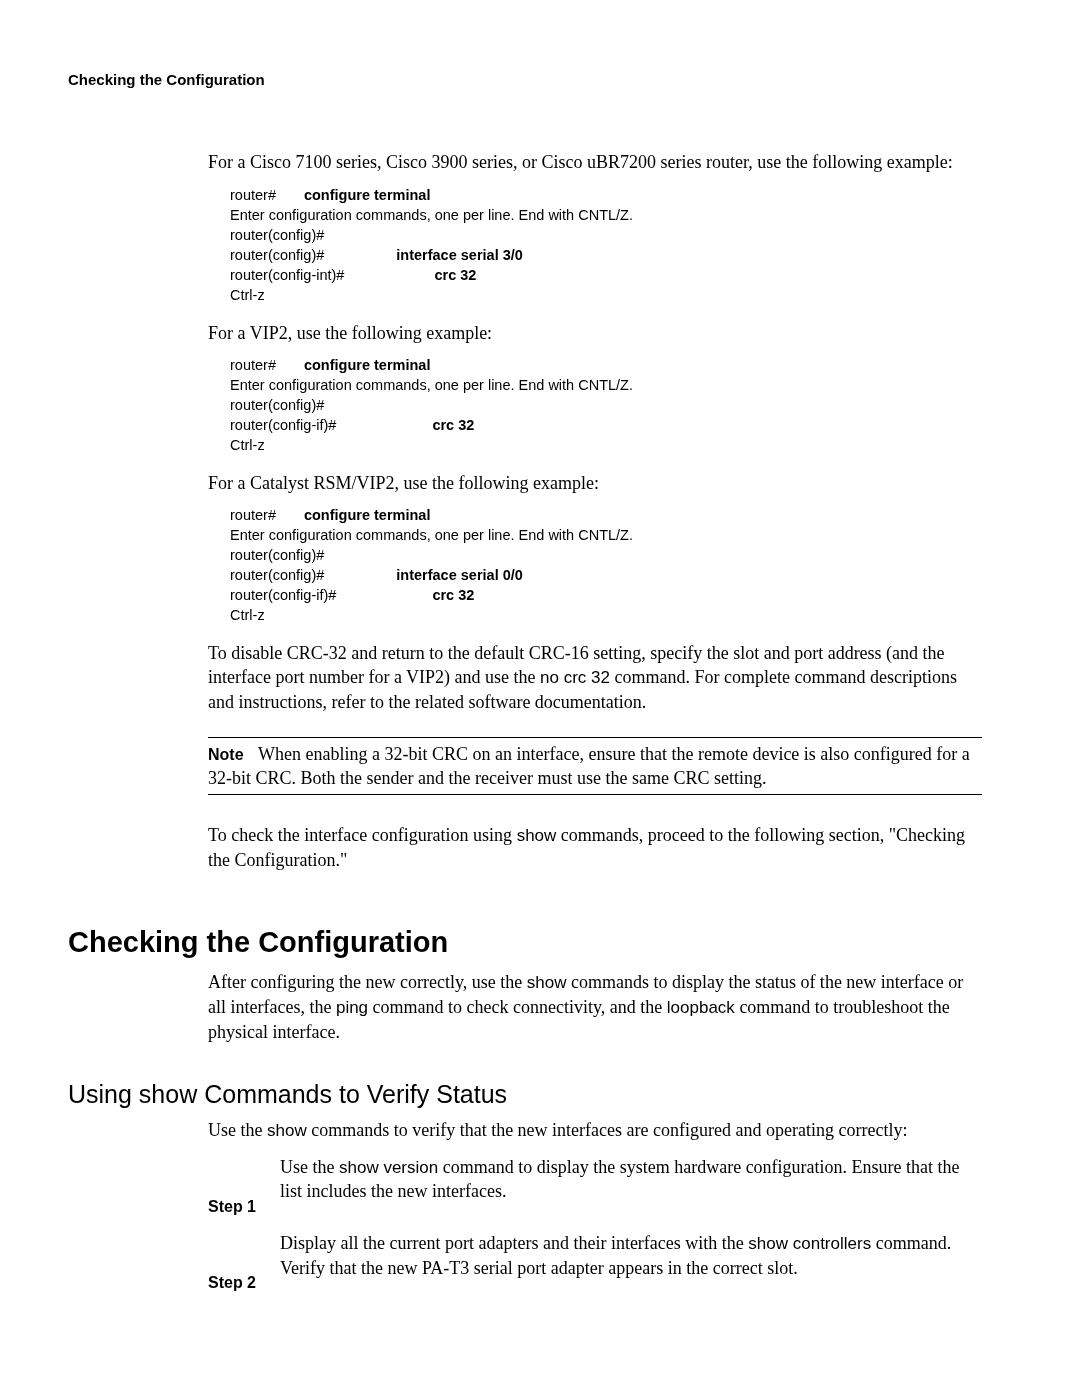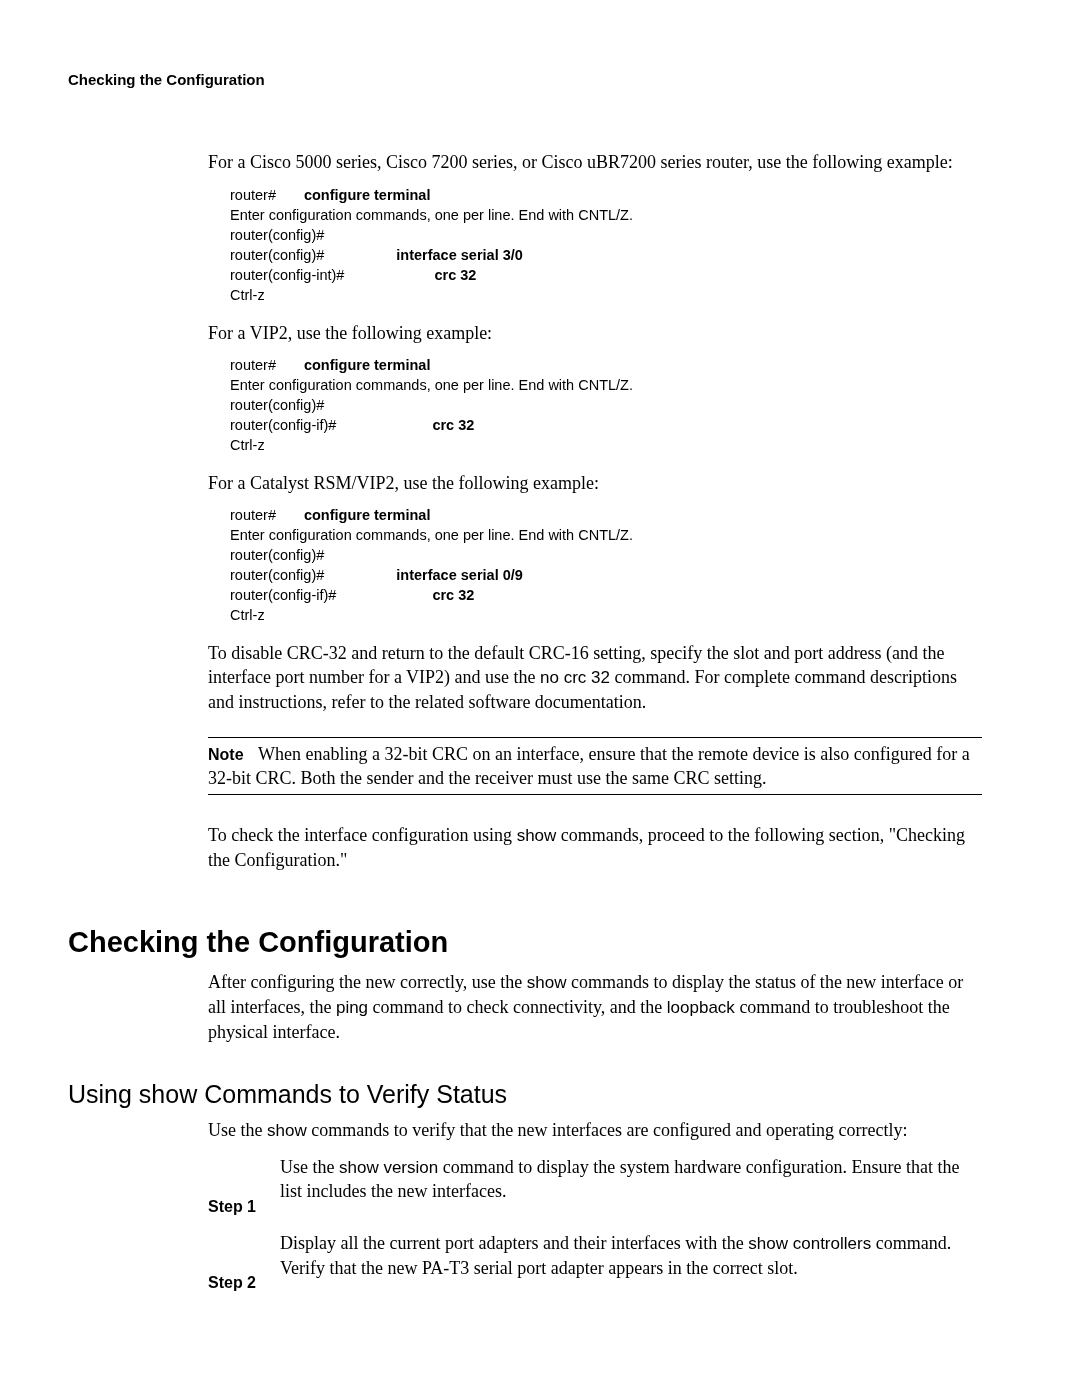--- a/index.html
+++ b/index.html
@@ -66,21 +66,21 @@
   .b { font-weight: bold; text-align: center; }
   .gap { display:inline-block; }
 </style>
 </head>
 <body>
 
 <div class="header-running">Checking the Configuration</div>
 
 <div class="body-col">
 
-  <p>For a Cisco 5000 series, Cisco 7200 series, or Cisco uBR7200 series router, use the following example:</p>
+  <p>For a Cisco 7100 series, Cisco 3900 series, or Cisco uBR7200 series router, use the following example:</p>
 
   <div class="code-block">
     <span class="ln"><span>router#</span><span class="gap" style="width:28px"></span><span class="b">configure terminal</span></span>
     <span class="ln">Enter configuration commands, one per line.  End with CNTL/Z.</span>
     <span class="ln">router(config)#</span>
     <span class="ln"><span>router(config)#</span><span class="gap" style="width:72px"></span><span class="b">interface serial 3/0</span></span>
     <span class="ln"><span>router(config-int)#</span><span class="gap" style="width:90px"></span><span class="b">crc 32</span></span>
     <span class="ln">Ctrl-z</span>
   </div>
 
@@ -93,21 +93,21 @@
     <span class="ln"><span>router(config-if)#</span><span class="gap" style="width:96px"></span><span class="b">crc 32</span></span>
     <span class="ln">Ctrl-z</span>
   </div>
 
   <p>For a Catalyst RSM/VIP2, use the following example:</p>
 
   <div class="code-block">
     <span class="ln"><span>router#</span><span class="gap" style="width:28px"></span><span class="b">configure terminal</span></span>
     <span class="ln">Enter configuration commands, one per line.  End with CNTL/Z.</span>
     <span class="ln">router(config)#</span>
-    <span class="ln"><span>router(config)#</span><span class="gap" style="width:72px"></span><span class="b">interface serial 0/9</span></span>
+    <span class="ln"><span>router(config)#</span><span class="gap" style="width:72px"></span><span class="b">interface serial 0/0</span></span>
     <span class="ln"><span>router(config-if)#</span><span class="gap" style="width:96px"></span><span class="b">crc 32</span></span>
     <span class="ln">Ctrl-z</span>
   </div>
 
   <p>
     <span>To disable CRC-32 and return to the default CRC-16 setting, specify the slot and port address (and the interface port number for a VIP2) and use the </span><span class="mono-inline">no crc 32</span><span> command. For complete command descriptions and instructions, refer to the related software documentation.</span>
   </p>
 
   <div class="note-box">
     <p style="margin:0">

